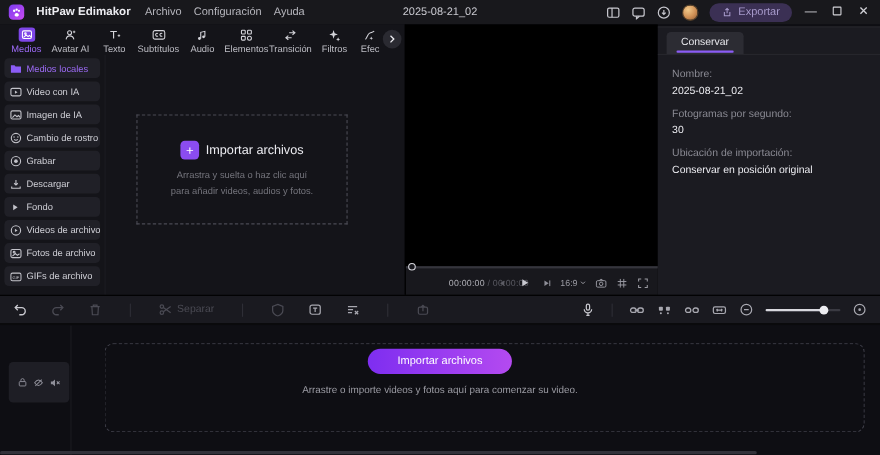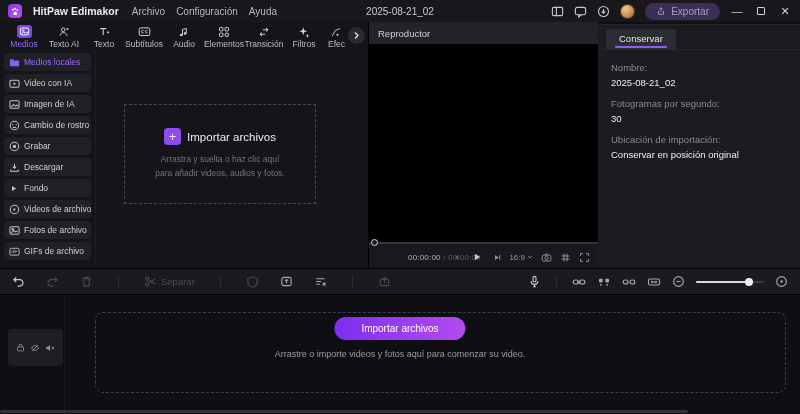--- a/index.html
+++ b/index.html
@@ -154,21 +154,21 @@
     <span class="tab-lb">Medios</span>
   </div>
   <div class="tab">
     <span class="tab-ic">
         <svg width="12" height="12" viewBox="0 0 16 16" fill="none" stroke="currentColor" stroke-width="1.3">
           <circle cx="7" cy="5" r="2.4"></circle>
           <path d="M2.8 13c.5-2.9 2.3-4.2 4.2-4.2S11.7 10.1 12.2 13"></path>
           <path d="M12.5 2.5v3M11 4h3" stroke-width="1.1"></path>
         </svg>
       </span>
-    <span class="tab-lb">Texto AI</span>
+    <span class="tab-lb">Avatar AI</span>
   </div>
   <div class="tab">
     <span class="tab-ic">
         <svg width="12" height="12" viewBox="0 0 16 16" fill="none" stroke="currentColor" stroke-width="1.4">
           <path d="M3 3.5h8M7 3.5V12"></path>
           <path d="M12 8.5h3M13.5 7v3" stroke-width="1.1"></path>
         </svg>
       </span>
     <span class="tab-lb">Texto</span>
   </div>
@@ -336,23 +336,20 @@
       <span class="import-title">Importar archivos</span>
     </div>
     <div class="import-hint">
       <div>Arrastra y suelta o haz clic aquí</div>
       <div>para añadir videos, audios y fotos.</div>
     </div>
   </div>
 </div>
 
 <div class="player">
-  <div class="player-header">
-    <span>Reproductor</span>
-  </div>
   <div class="player-controls">
     <div class="seek-track">
         <span class="seek-handle"></span>
       </div>
     <div class="pc-row">
       <span class="timecode"><span>00:00:00</span><span class="total"> / </span><span class="total">00:00:00</span></span>
       <span class="play-group">
         <svg width="9" height="9" viewBox="0 0 14 14" style="color:#5c5c64">
             <path d="M10 3v8L4 7z" fill="currentColor"></path>
           </svg>

